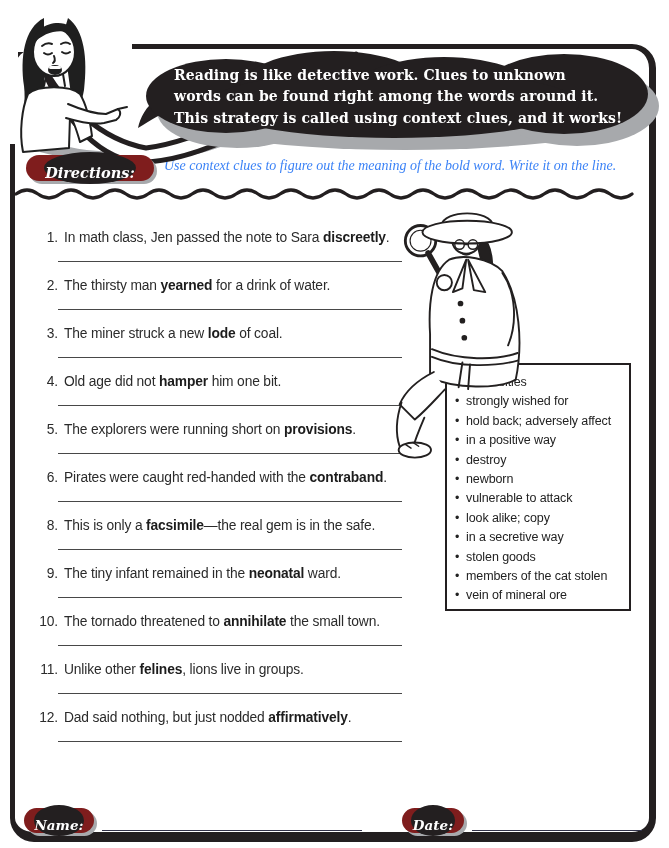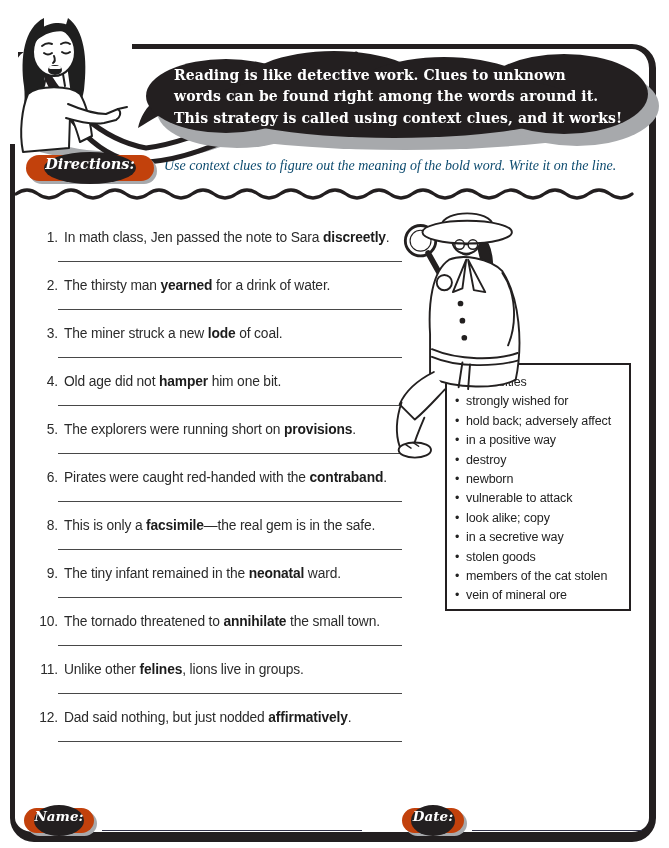--- a/index.html
+++ b/index.html
@@ -26,35 +26,35 @@
   #bubble{position:absolute;left:138px;top:46px;width:516px;height:106px;z-index:5;}
   #bubble svg{position:absolute;left:0;top:0;overflow:visible;}
   #bubbleText{
     position:absolute;left:36px;top:19px;color:#fff;
     font-family:"DejaVu Serif",serif;font-weight:700;font-size:14px;line-height:1.52;
     letter-spacing:.1px;white-space:nowrap;
   }
 
   
   .cloud{
-    position:absolute;background:#c2410c;color:#fff;border-radius:13px;
+    position:absolute;background:#7f1d1d;color:#fff;border-radius:13px;
     font-family:"DejaVu Serif",serif;font-weight:700;font-style:italic;
-    display:flex;align-items:flex-start;justify-content:center;
+    display:flex;align-items:flex-end;justify-content:center;
     box-shadow:3px 3px 0 #a7a9ac;z-index:6;
   }
   .cloud::before{
     content:"";position:absolute;left:14%;right:14%;top:-3px;bottom:-3px;
     background:#231f20;border-radius:50%;
   }
   .cloud span{position:relative;z-index:1;}
 
   #dirBubble{left:26px;top:155px;width:128px;height:26px;font-size:14.5px;}
   #dirText{
     position:absolute;left:164px;top:158px;z-index:3;
-    font-family:"Liberation Serif",serif;font-style:italic;font-size:14px;color:#0c4a6e;
+    font-family:"Liberation Serif",serif;font-style:italic;font-size:14px;color:#3b82f6;
     white-space:nowrap;
   }
   #wave{position:absolute;left:12px;top:184px;z-index:3;}
 
   
   #questions{position:absolute;left:34px;top:230px;width:424px;z-index:3;}
   .q-item{position:relative;height:48px;}
   .q-line{font-size:13.8px;letter-spacing:-.15px;white-space:nowrap;color:#2b2b2b;}
   .q-num{display:inline-block;width:24px;text-align:right;margin-right:6px;}
   .q-text b{font-weight:700;color:#1c1c1c;}

